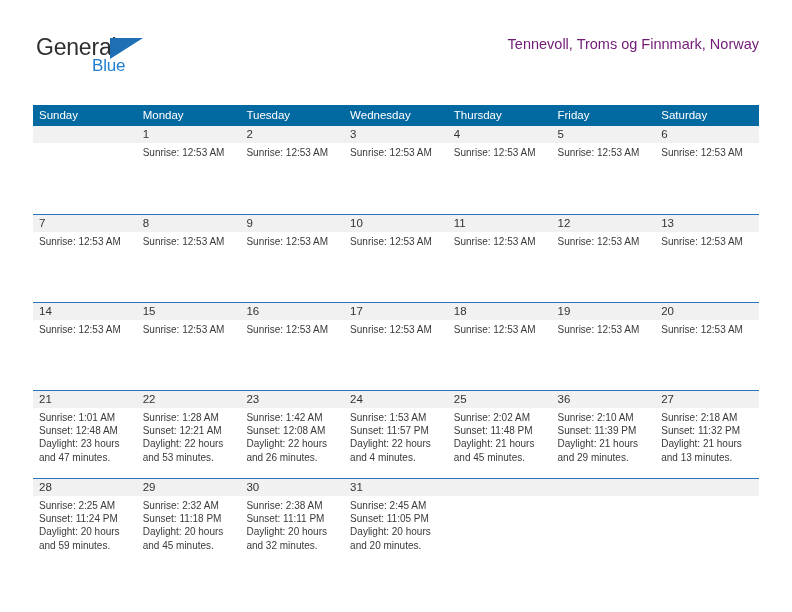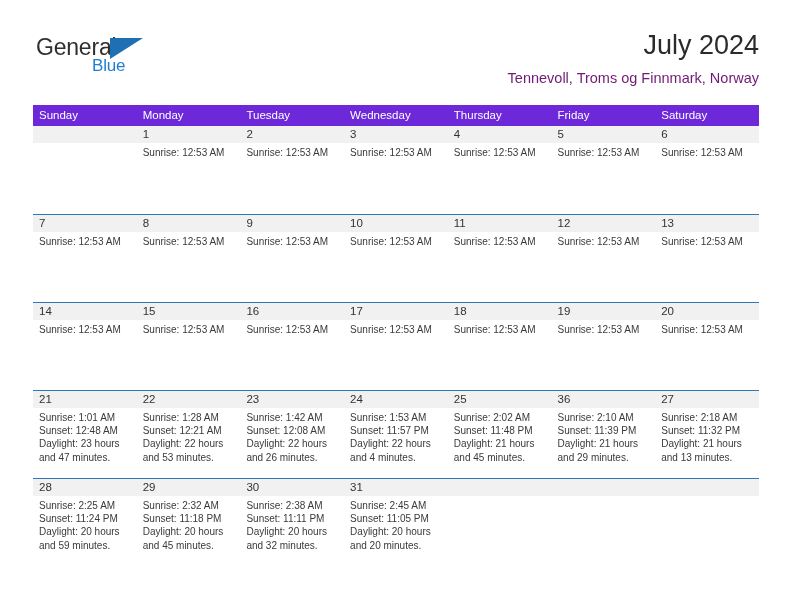--- a/index.html
+++ b/index.html
@@ -88,21 +88,21 @@
   
   .calendar {
     position: absolute;
     left: 33px;
     top: 105px;
     width: 726px;
     border-collapse: collapse;
     table-layout: fixed;
   }
   .dow-row th {
-    background: #6d28d9;
+    background: #0369a1;
     color: #ffffff;
     font-size: 11.5px;
     font-weight: normal;
     text-align: left;
     padding: 4px 0 5px 6px;
     height: 12px;
     box-sizing: border-box;
   }
   .week-row {
     height: 88px;
@@ -161,21 +161,20 @@
 
   <div class="header">
 
     <div class="logo">
       <span class="logo-general">General</span>
       <span class="logo-triangle"></span>
       <span class="logo-blue">Blue</span>
     </div>
 
     <div class="title-block">
-      <h1 class="cal-title">July 2024</h1>
       <p class="cal-subtitle">Tennevoll, Troms og Finnmark, Norway</p>
     </div>
 
   </div>
 
   <table class="calendar">
     <thead>
       <tr class="dow-row">
         <th>Sunday</th>
         <th>Monday</th>

